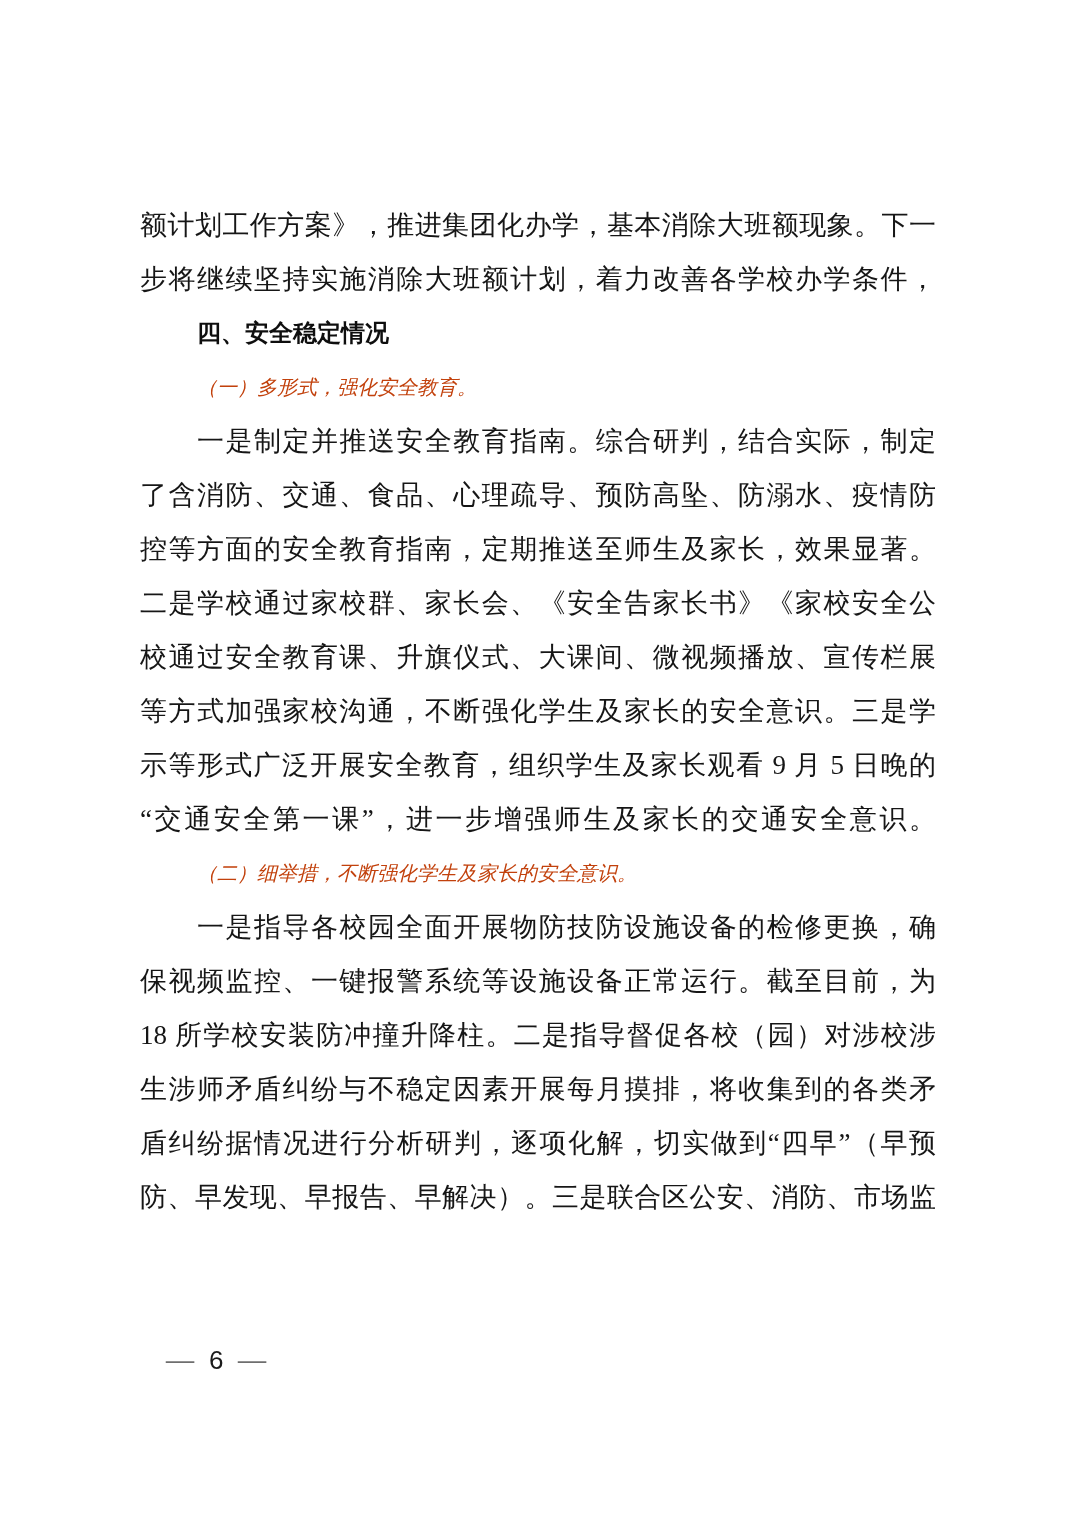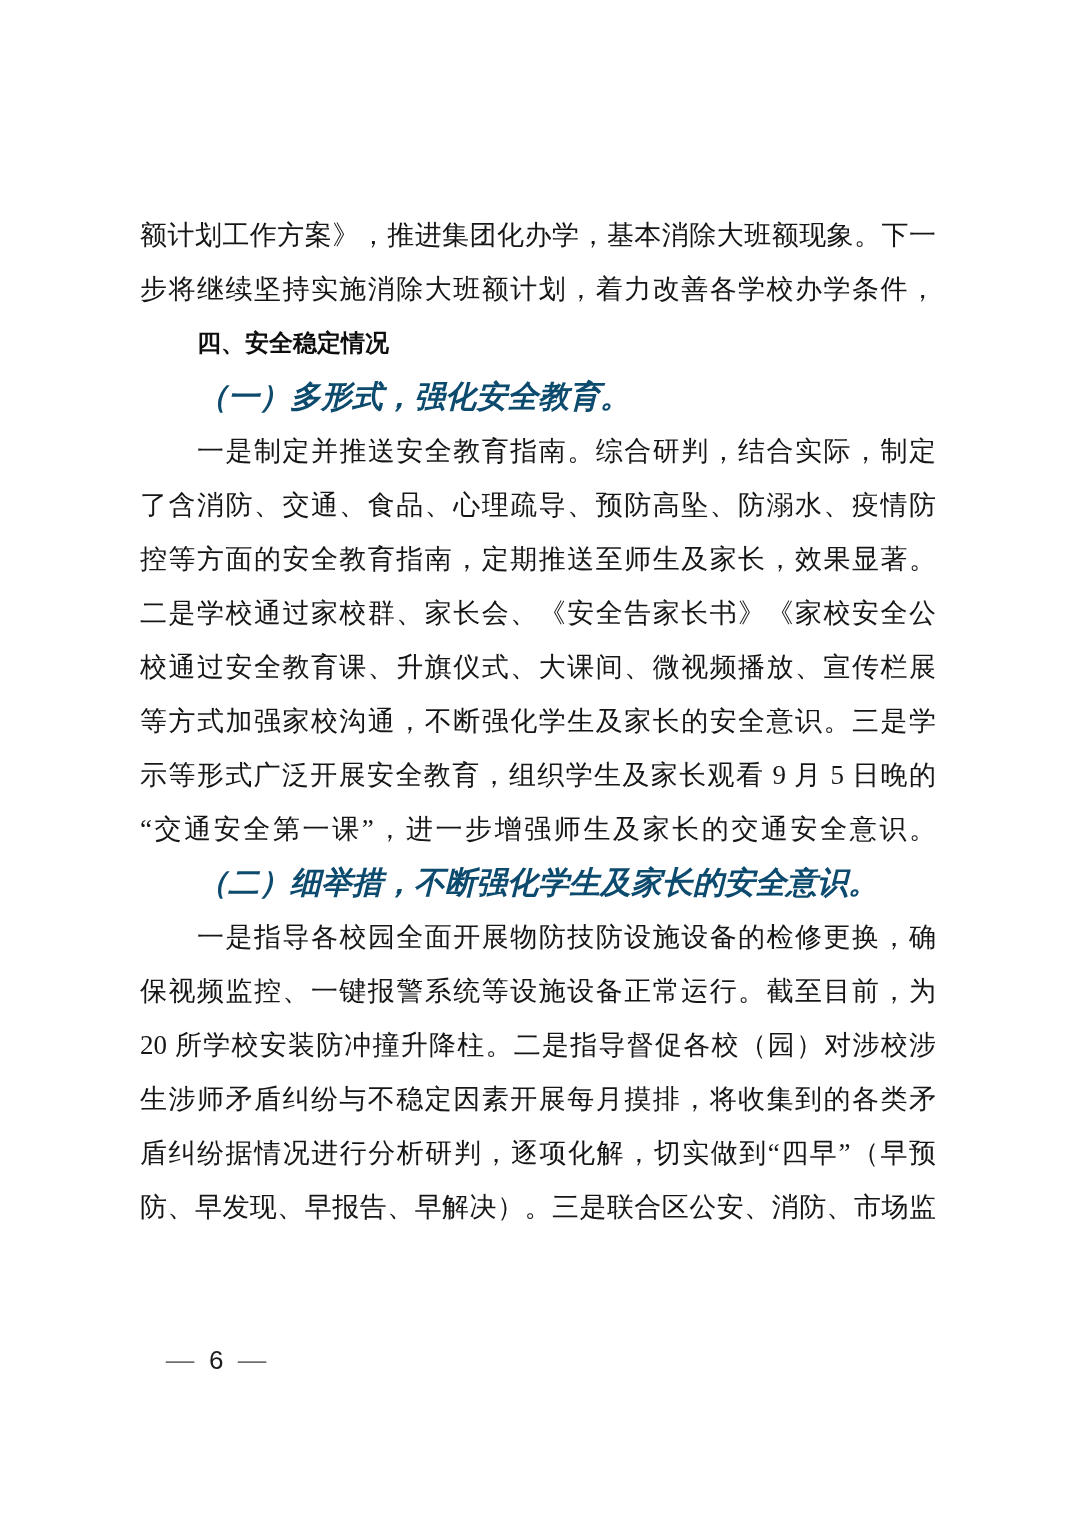--- a/index.html
+++ b/index.html
@@ -8,21 +8,21 @@
     width: 1074px;
     height: 1520px;
     background: #ffffff;
     overflow: hidden;
     font-family: "Liberation Serif", "DejaVu Serif", serif;
     color: #161616;
   }
   .text-block {
     position: absolute;
     left: 140px;
-    top: 208px;
+    top: 198px;
     width: 796px;
   }
   .line {
     font-size: 27px;
     height: 54px;
     line-height: 54px;
     text-align: justify;
     text-align-last: justify;
     white-space: normal;
     overflow: hidden;
@@ -37,27 +37,27 @@
     font-weight: 700;
     font-size: 24px;
     height: 54px;
     line-height: 54px;
     padding-left: 57px;
     color: #0e0e0e;
     text-align: left;
     text-align-last: left;
   }
   .subheading {
-    font-weight: 700;
+    font-weight: 400;
     font-style: italic;
-    font-size: 31px;
+    font-size: 20px;
     height: 54px;
     line-height: 54px;
     padding-left: 57px;
-    color: #0c4a6e;
+    color: #c2410c;
     text-align: left;
     text-align-last: left;
   }
   .footer {
     position: absolute;
     left: 167px;
     top: 1340px;
     font-size: 26px;
     line-height: 40px;
     display: flex;
@@ -93,21 +93,21 @@
     <div class="line">二是学校通过家校群、家长会、《安全告家长书》《家校安全公约》</div>
     <div class="line">校通过安全教育课、升旗仪式、大课间、微视频播放、宣传栏展</div>
     <div class="line">等方式加强家校沟通，不断强化学生及家长的安全意识。三是学</div>
     <div class="line">示等形式广泛开展安全教育，组织学生及家长观看 9 月 5 日晚的</div>
     <div class="line">“交通安全第一课”，进一步增强师生及家长的交通安全意识。</div>
 
     <div class="subheading">（二）细举措，不断强化学生及家长的安全意识。</div>
 
     <div class="line indent">一是指导各校园全面开展物防技防设施设备的检修更换，确</div>
     <div class="line">保视频监控、一键报警系统等设施设备正常运行。截至目前，为</div>
-    <div class="line">20 所学校安装防冲撞升降柱。二是指导督促各校（园）对涉校涉</div>
+    <div class="line">18 所学校安装防冲撞升降柱。二是指导督促各校（园）对涉校涉</div>
     <div class="line">生涉师矛盾纠纷与不稳定因素开展每月摸排，将收集到的各类矛</div>
     <div class="line">盾纠纷据情况进行分析研判，逐项化解，切实做到“四早”（早预</div>
     <div class="line">防、早发现、早报告、早解决）。三是联合区公安、消防、市场监</div>
 
   </div>
 
   <div class="footer">
     <span class="dash">—</span>
     <span class="pnum">6</span>
     <span class="dash">—</span>

